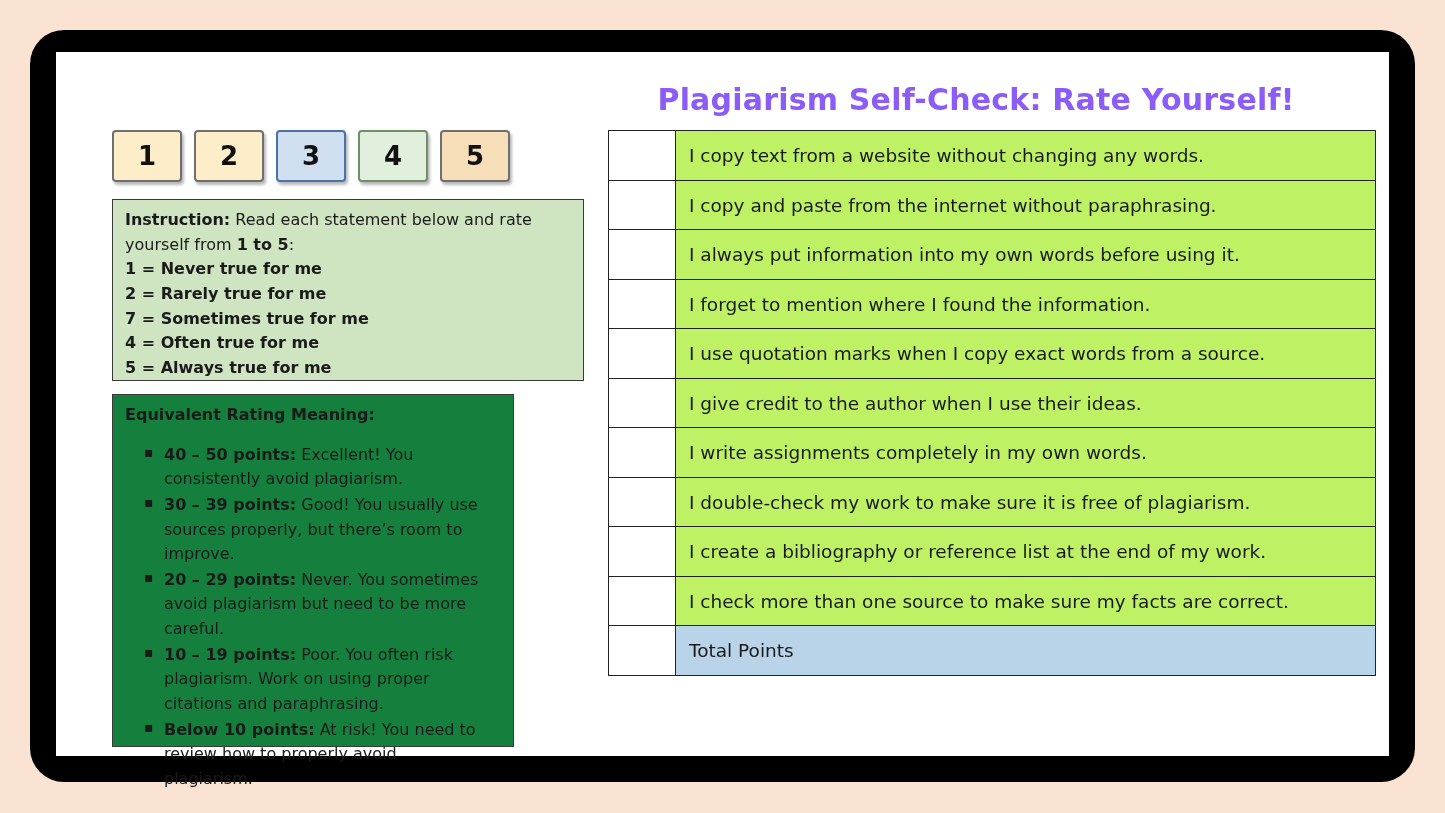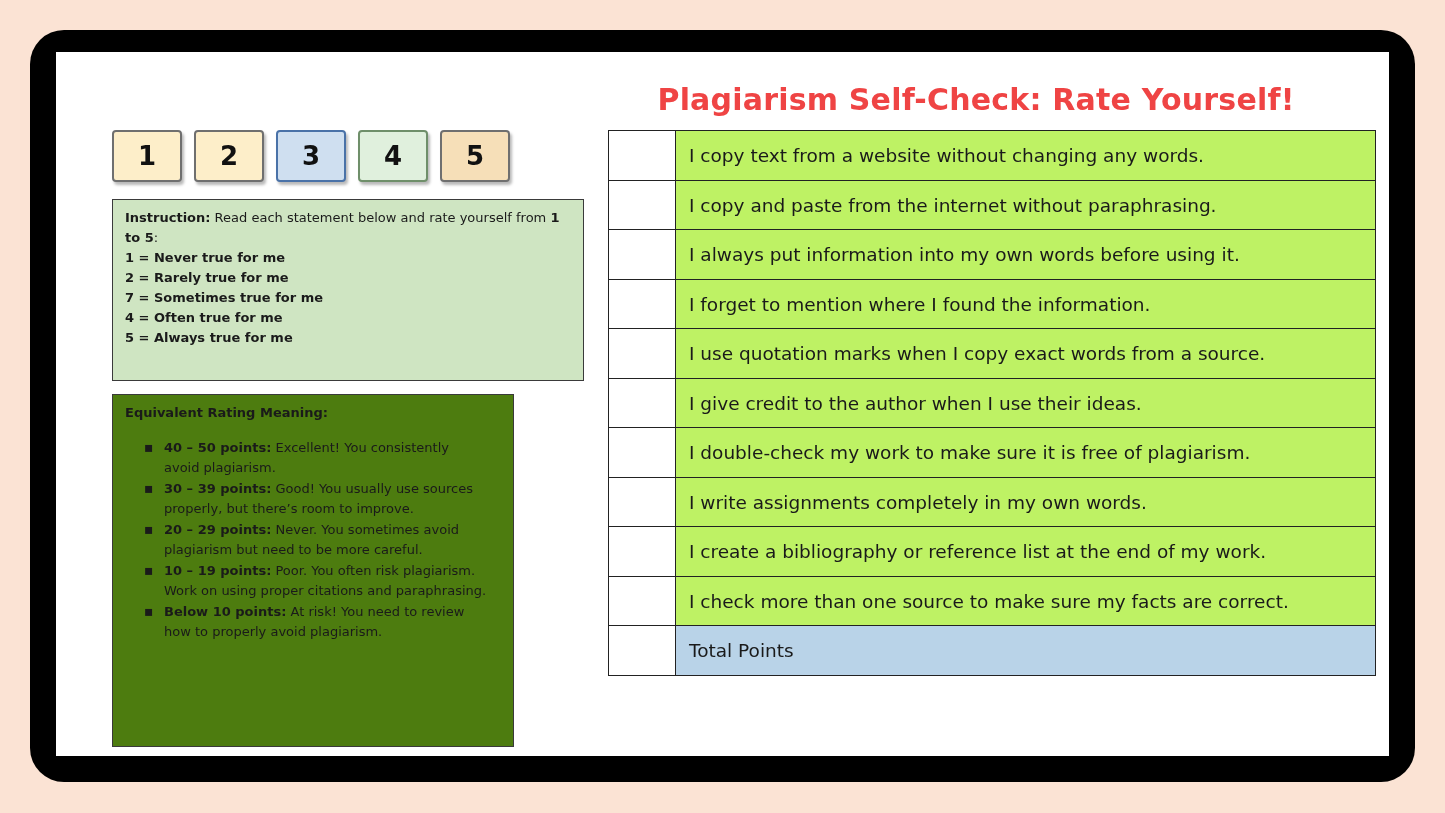--- a/index.html
+++ b/index.html
@@ -36,21 +36,21 @@
 
   
   .title {
     position: absolute;
     left: 520px;
     top: 30px;
     width: 800px;
     text-align: center;
     font-size: 30px;
     font-weight: bold;
-    color: #ef4444;
+    color: #8b5cf6;
     letter-spacing: 0.2px;
   }
 
   
   .rating-row {
     position: absolute;
     left: 56px;
     top: 78px;
     display: flex;
     gap: 12px;
@@ -73,40 +73,40 @@
   .rb-blue   { background: #cfdff0; border-color: #4a72a8; }
   .rb-green  { background: #e0f0dd; border-color: #6f8f6a; }
   .rb-tan    { background: #f6dfb8; }
 
   
   .panel {
     position: absolute;
     box-sizing: border-box;
     border: 1.5px solid #3a3a3a;
     padding: 8px 10px 10px 12px;
-    font-size: 13px;
+    font-size: 16px;
     line-height: 1.54;
     color: #1a1a1a;
   }
   .panel-instruction {
     left: 56px;
     top: 147px;
     width: 472px;
     height: 182px;
     background: #cfe5c2;
   }
   .panel-instruction .scale-line {
     font-weight: bold;
   }
   .panel-rating {
     left: 56px;
     top: 342px;
     width: 402px;
     height: 353px;
-    background: #4d7c0f;
+    background: #15803d;
   }
   .panel-rating .heading {
     font-weight: bold;
     margin-bottom: 2px;
   }
   .bullet-list {
     margin: 15px;
     padding: 0;
     list-style: none;
   }
@@ -219,25 +219,25 @@
       <div class="trow">
         <div class="score-cell"></div>
         <div class="stmt-cell">I use quotation marks when I copy exact words from a source.</div>
       </div>
       <div class="trow">
         <div class="score-cell"></div>
         <div class="stmt-cell">I give credit to the author when I use their ideas.</div>
       </div>
       <div class="trow">
         <div class="score-cell"></div>
+        <div class="stmt-cell">I write assignments completely in my own words.</div>
+      </div>
+      <div class="trow">
+        <div class="score-cell"></div>
         <div class="stmt-cell">I double-check my work to make sure it is free of plagiarism.</div>
-      </div>
-      <div class="trow">
-        <div class="score-cell"></div>
-        <div class="stmt-cell">I write assignments completely in my own words.</div>
       </div>
       <div class="trow">
         <div class="score-cell"></div>
         <div class="stmt-cell">I create a bibliography or reference list at the end of my work.</div>
       </div>
       <div class="trow">
         <div class="score-cell"></div>
         <div class="stmt-cell">I check more than one source to make sure my facts are correct.</div>
       </div>
       <div class="trow total-row">

